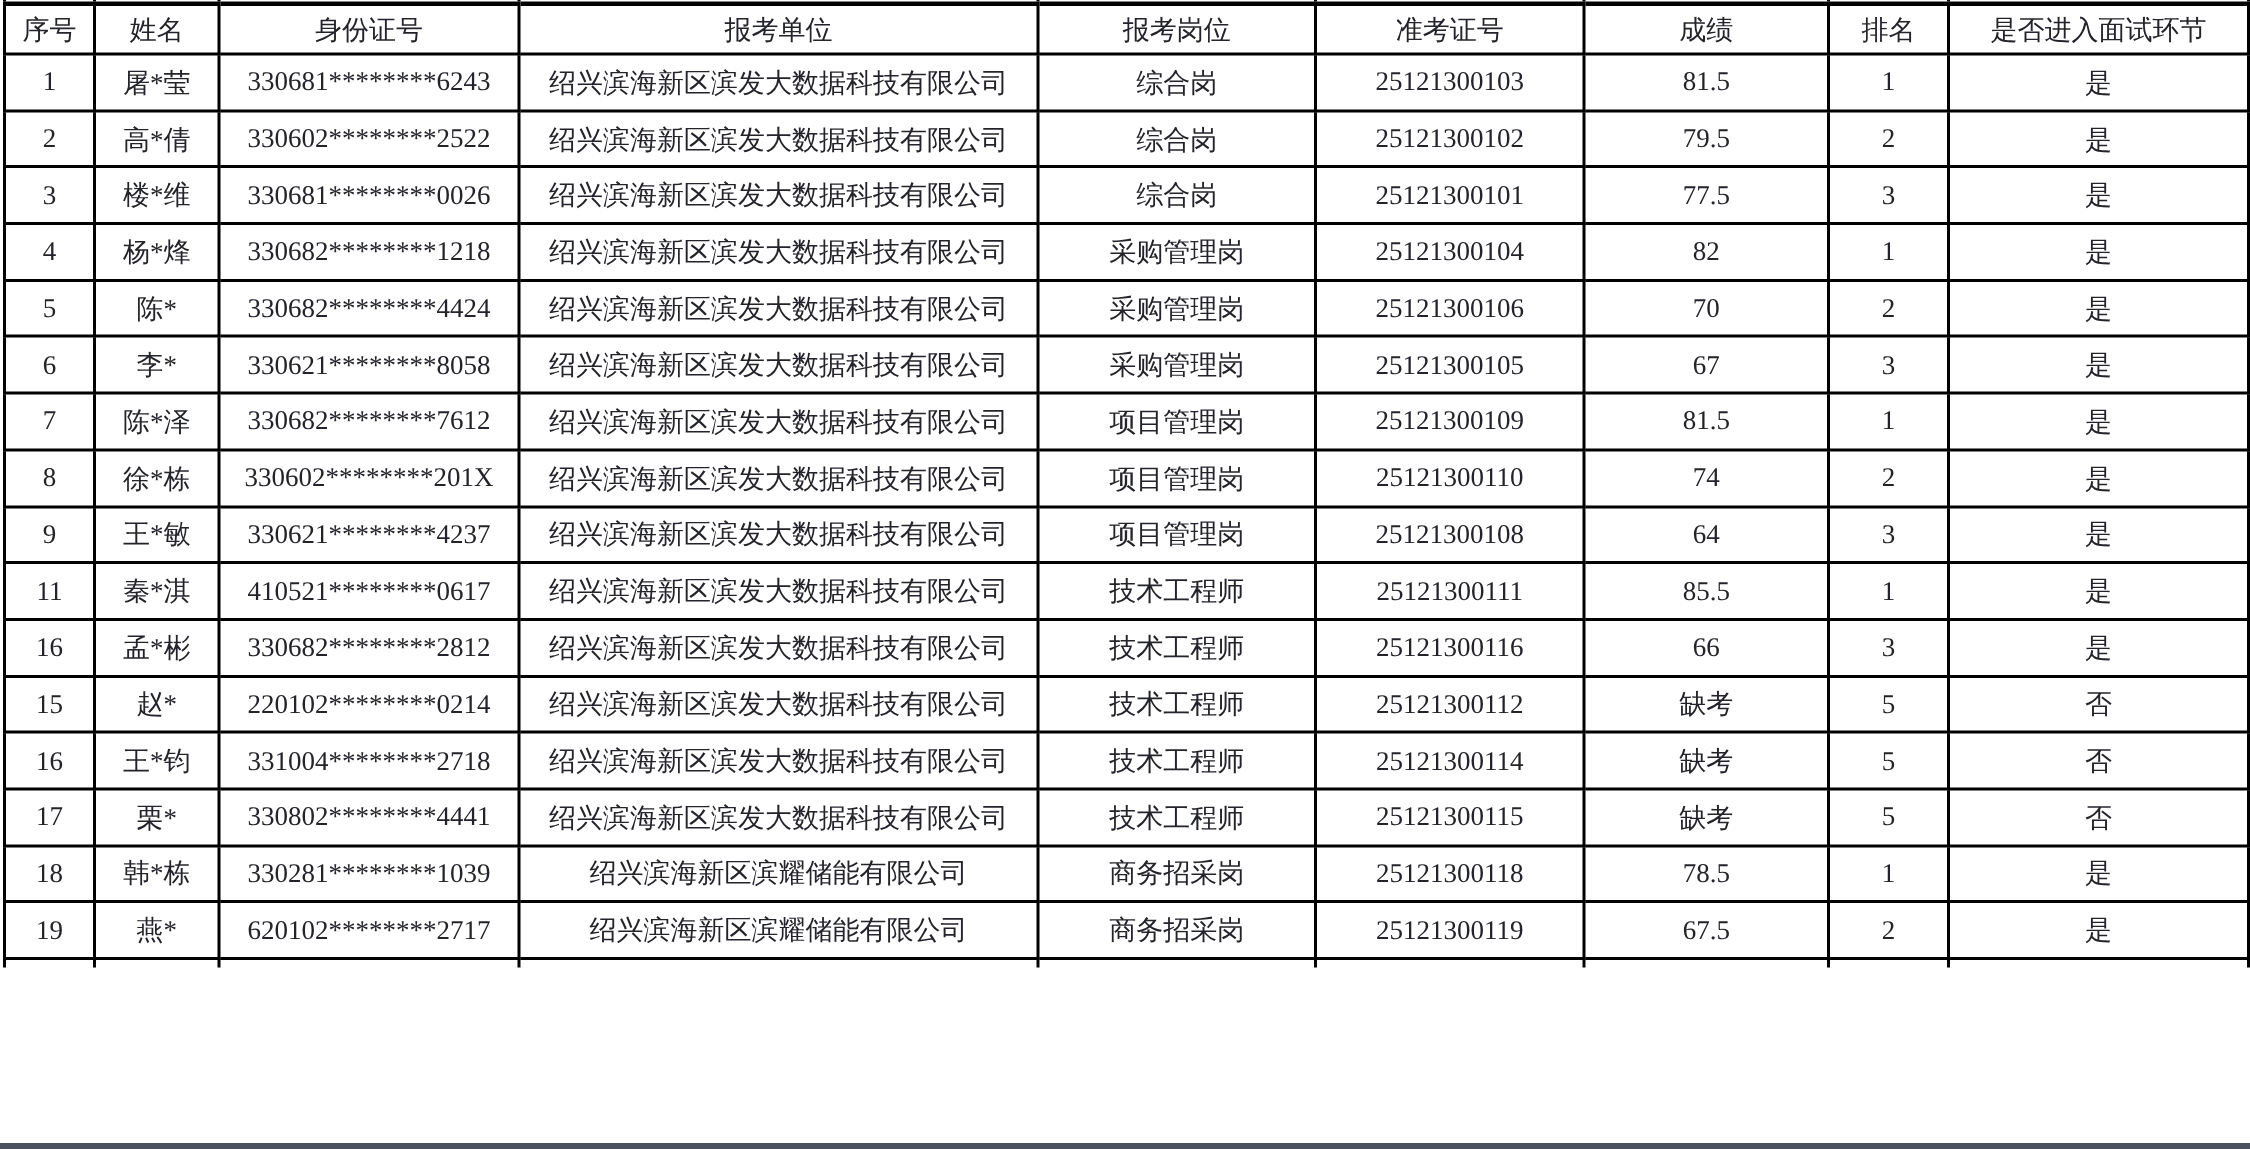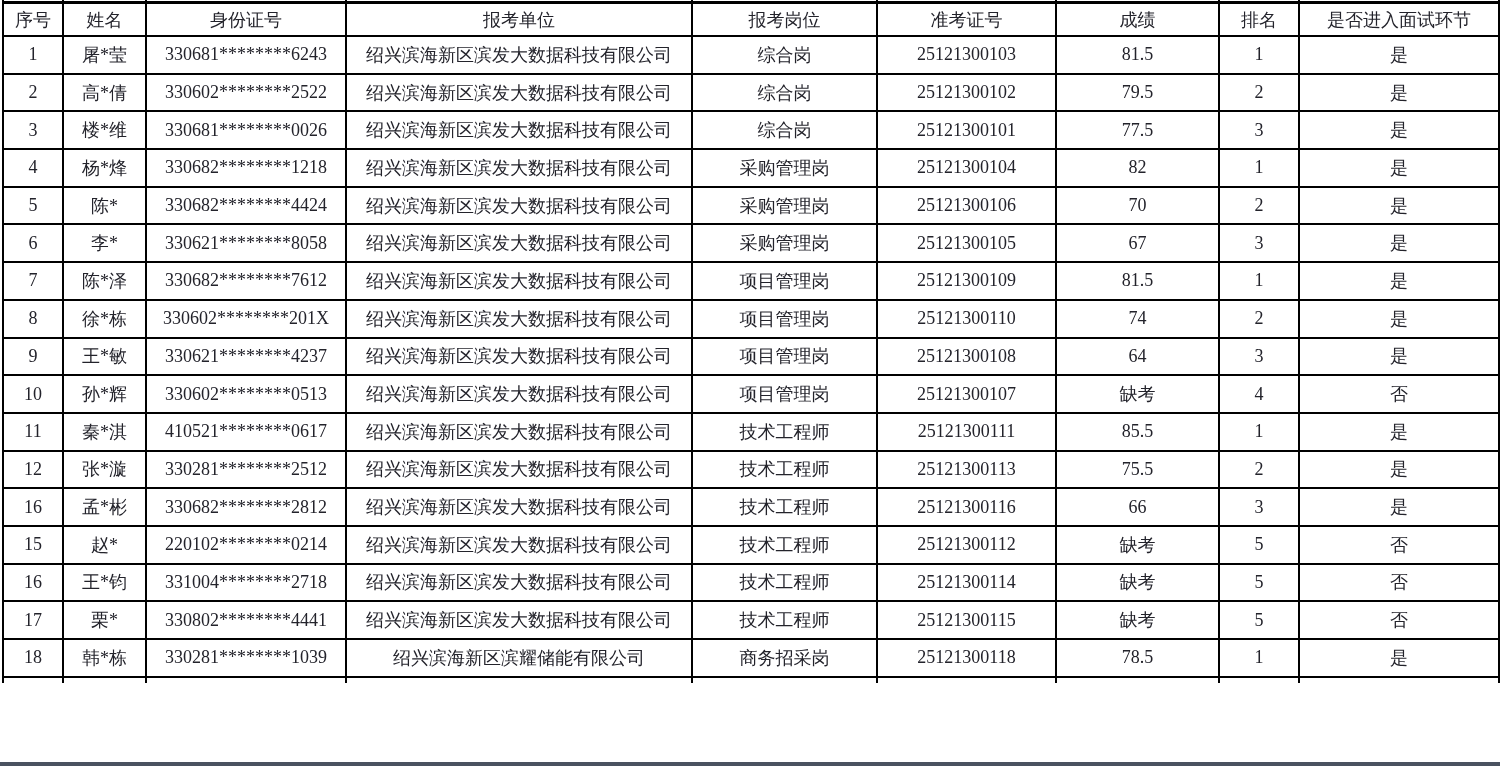--- a/index.html
+++ b/index.html
@@ -193,50 +193,28 @@
           <td>王*敏</td>
           <td>330621********4237</td>
           <td>绍兴滨海新区滨发大数据科技有限公司</td>
           <td>项目管理岗</td>
           <td>25121300108</td>
           <td>64</td>
           <td>3</td>
           <td>是</td>
         </tr>
         <tr>
-          <td>10</td>
-          <td>孙*辉</td>
-          <td>330602********0513</td>
-          <td>绍兴滨海新区滨发大数据科技有限公司</td>
-          <td>项目管理岗</td>
-          <td>25121300107</td>
-          <td>缺考</td>
-          <td>4</td>
-          <td>否</td>
-        </tr>
-        <tr>
           <td>11</td>
           <td>秦*淇</td>
           <td>410521********0617</td>
           <td>绍兴滨海新区滨发大数据科技有限公司</td>
           <td>技术工程师</td>
           <td>25121300111</td>
           <td>85.5</td>
           <td>1</td>
-          <td>是</td>
-        </tr>
-        <tr>
-          <td>12</td>
-          <td>张*漩</td>
-          <td>330281********2512</td>
-          <td>绍兴滨海新区滨发大数据科技有限公司</td>
-          <td>技术工程师</td>
-          <td>25121300113</td>
-          <td>75.5</td>
-          <td>2</td>
           <td>是</td>
         </tr>
         <tr>
           <td>16</td>
           <td>孟*彬</td>
           <td>330682********2812</td>
           <td>绍兴滨海新区滨发大数据科技有限公司</td>
           <td>技术工程师</td>
           <td>25121300116</td>
           <td>66</td>
@@ -280,20 +258,31 @@
           <td>18</td>
           <td>韩*栋</td>
           <td>330281********1039</td>
           <td>绍兴滨海新区滨耀储能有限公司</td>
           <td>商务招采岗</td>
           <td>25121300118</td>
           <td>78.5</td>
           <td>1</td>
           <td>是</td>
         </tr>
+        <tr>
+          <td>19</td>
+          <td>燕*</td>
+          <td>620102********2717</td>
+          <td>绍兴滨海新区滨耀储能有限公司</td>
+          <td>商务招采岗</td>
+          <td>25121300119</td>
+          <td>67.5</td>
+          <td>2</td>
+          <td>是</td>
+        </tr>
         <tr class="stub-bottom">
           <td></td>
           <td></td>
           <td></td>
           <td></td>
           <td></td>
           <td></td>
           <td></td>
           <td></td>
           <td></td>

